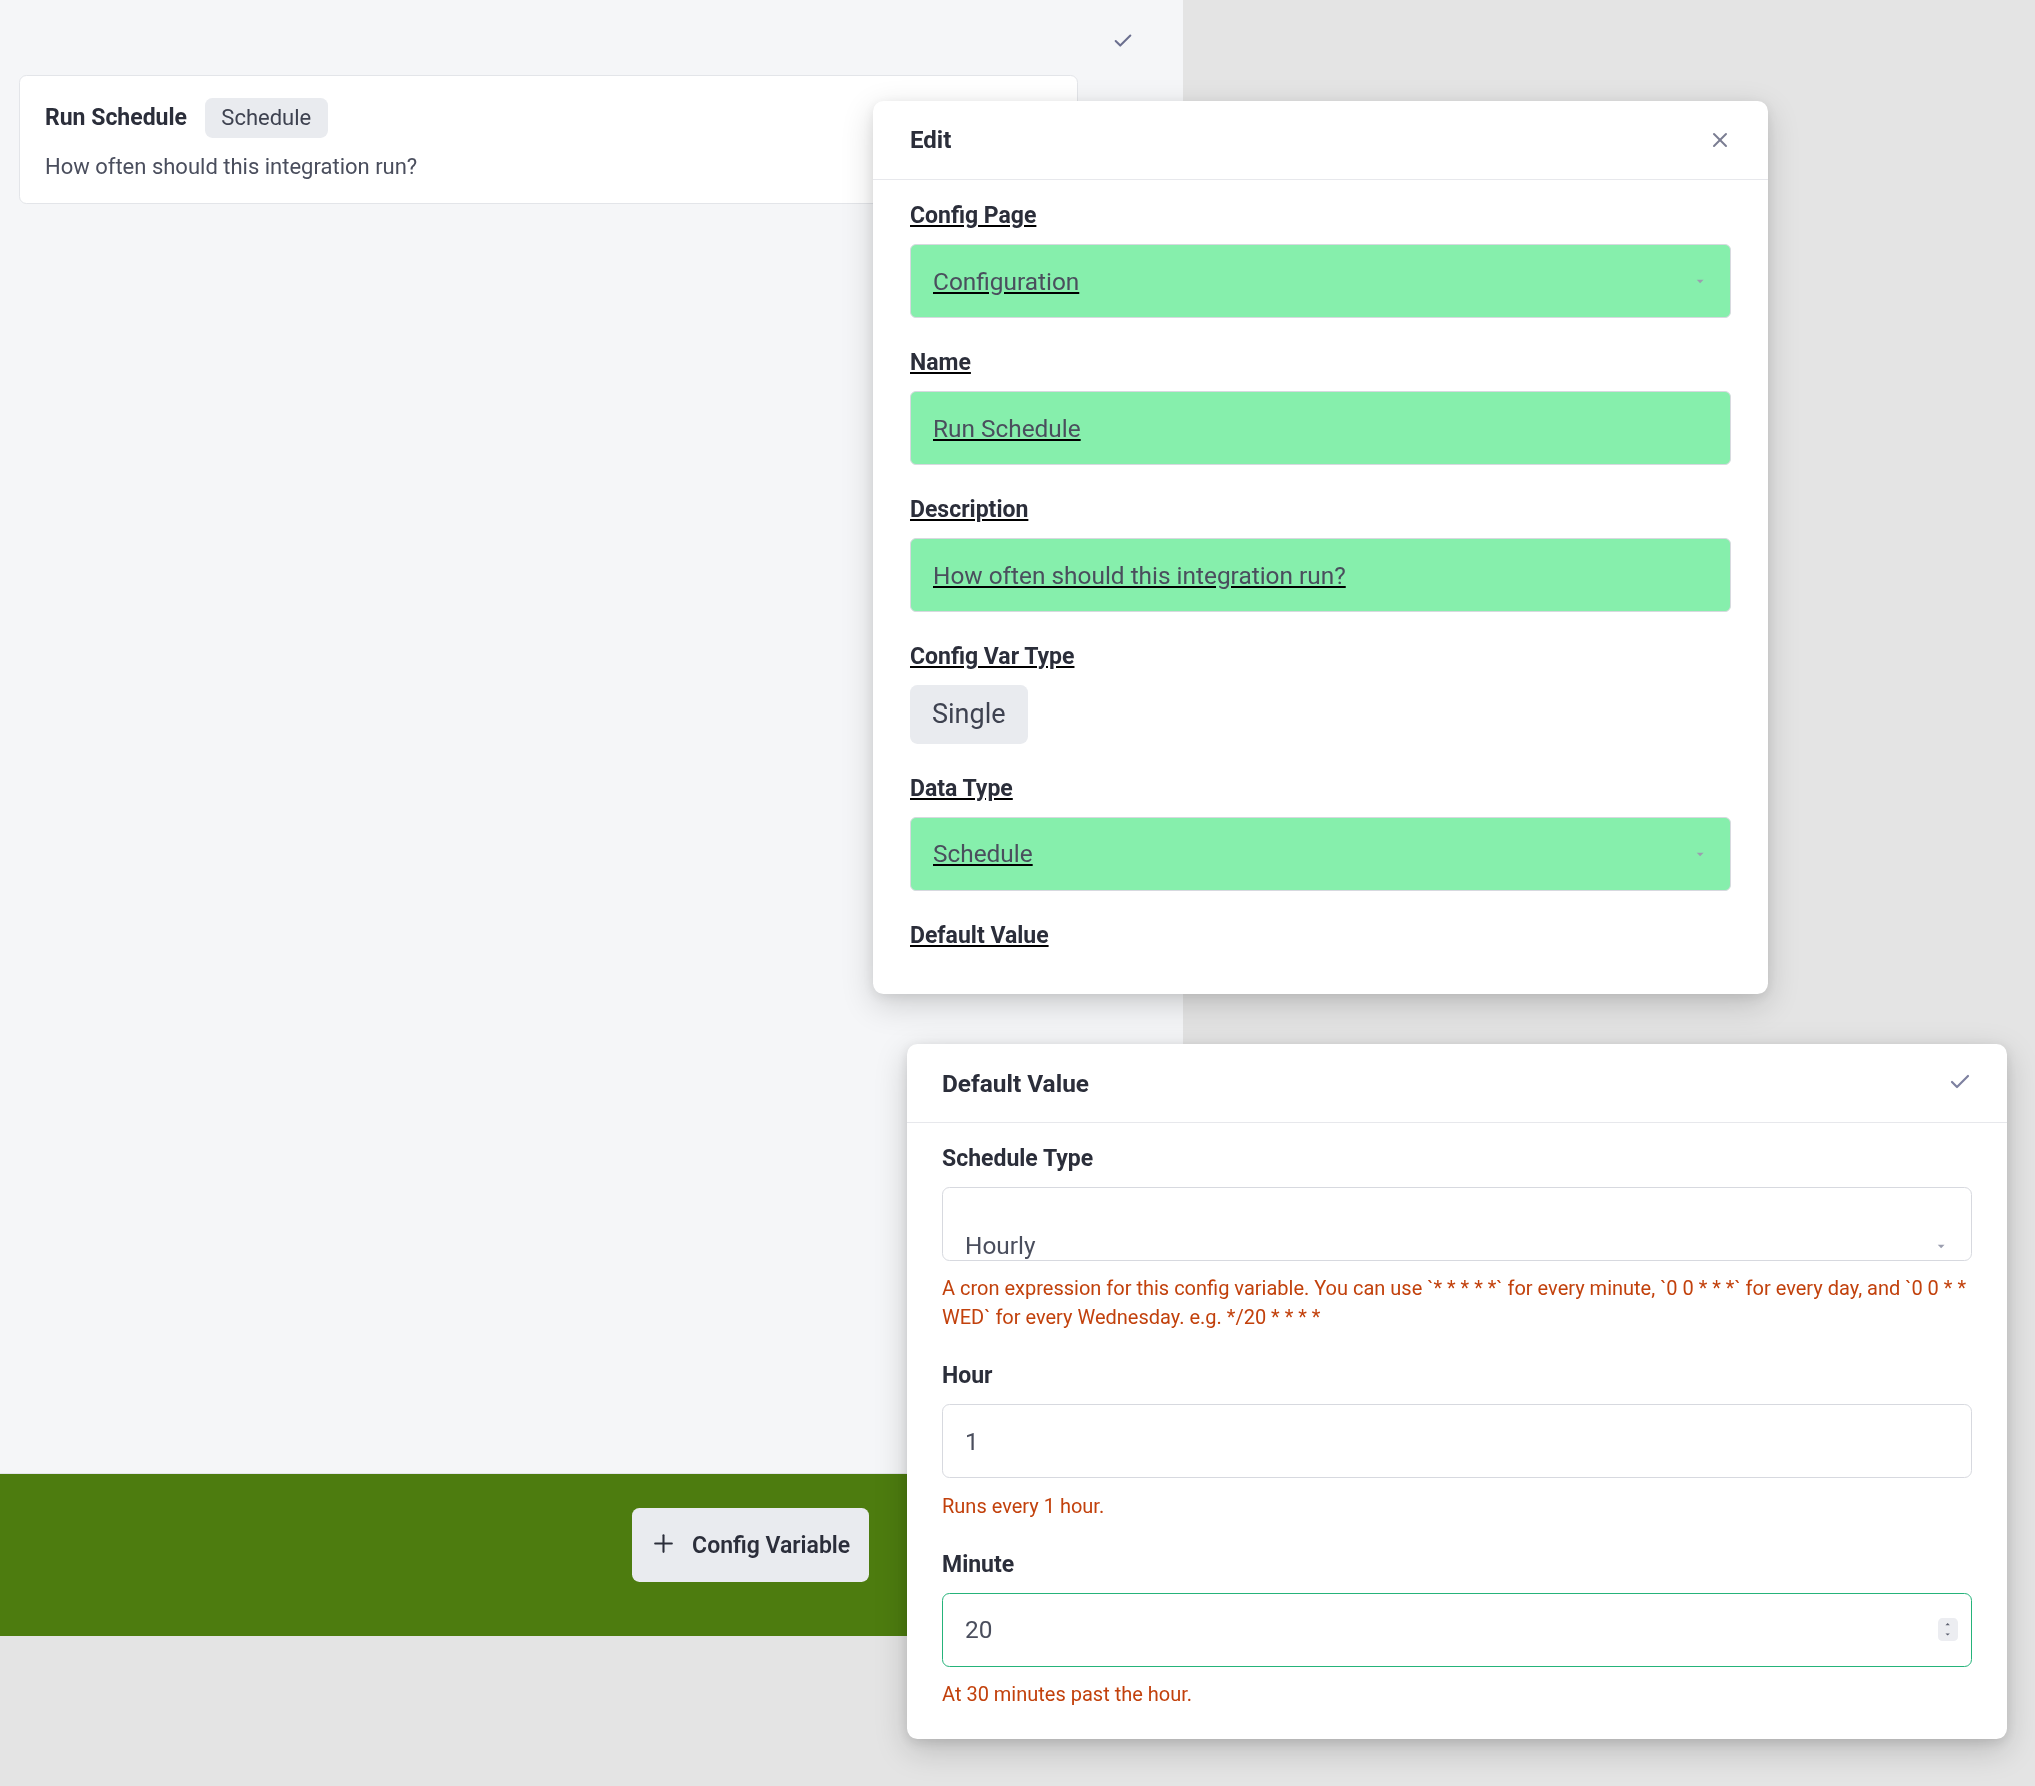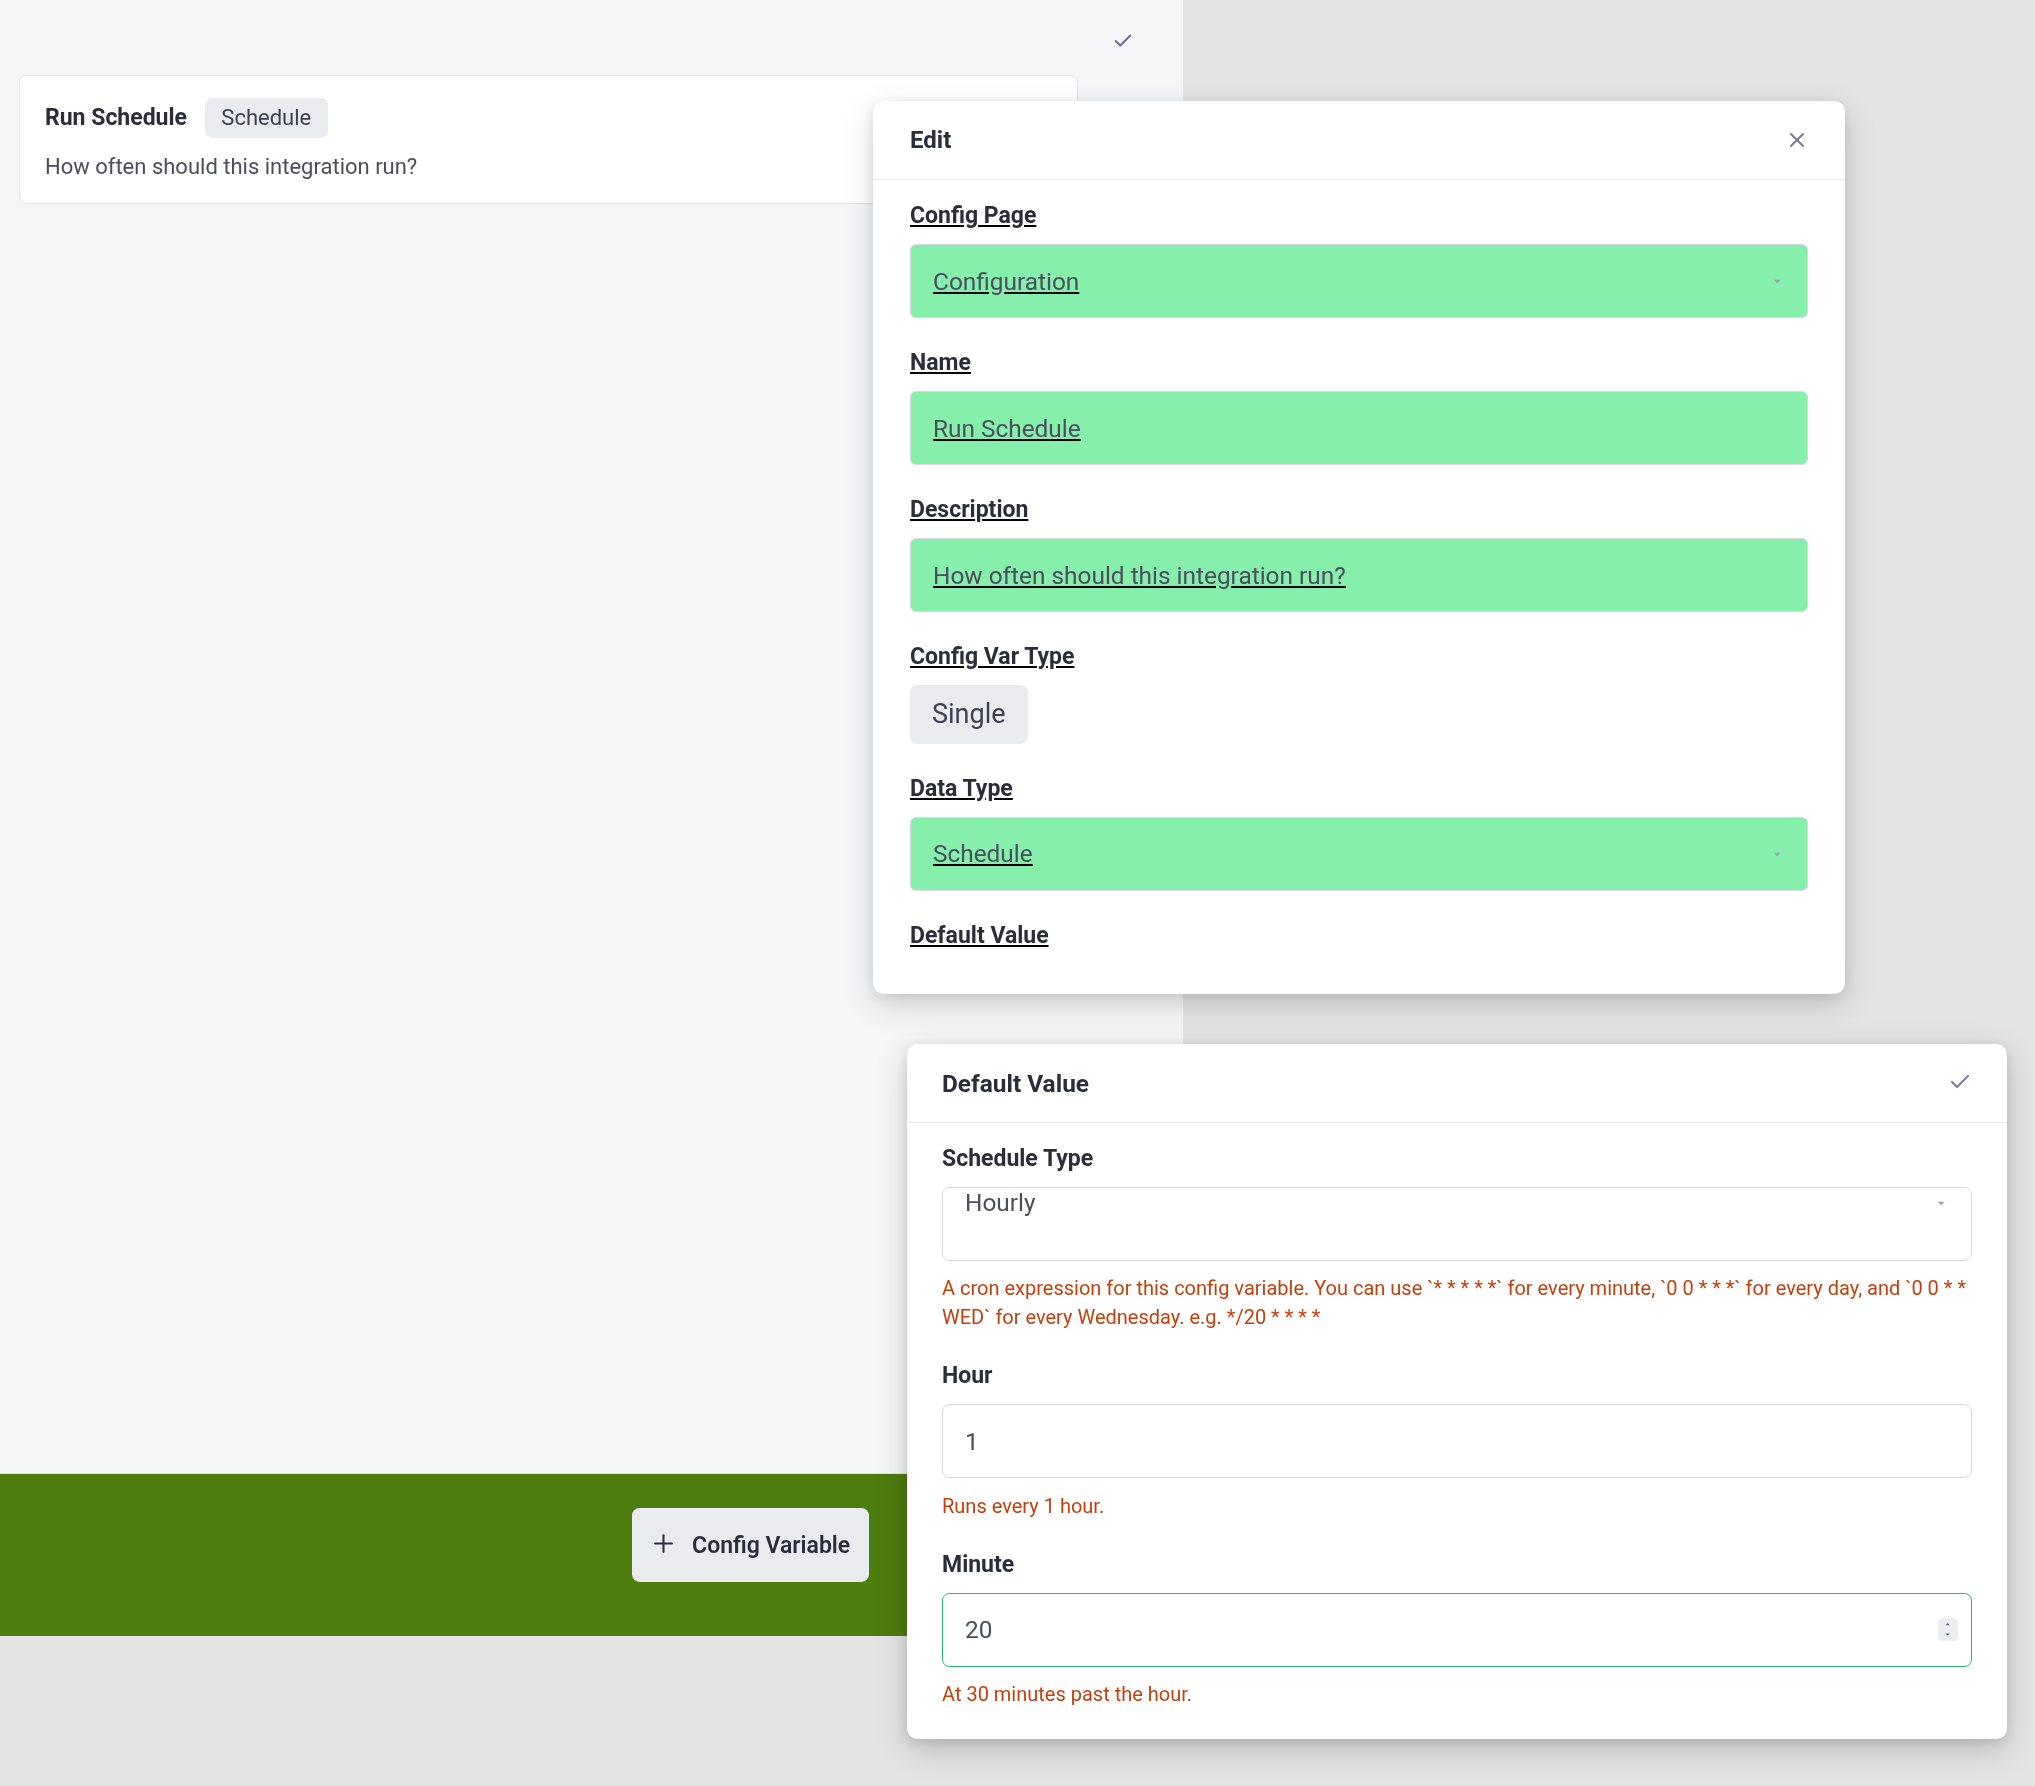--- a/index.html
+++ b/index.html
@@ -105,21 +105,21 @@
       font-size: 23px;
       font-weight: 600;
       color: #2b2e3a;
     }
 
     
     .modal-edit {
       position: absolute;
       top: 101px;
       left: 873px;
-      width: 972px;
+      width: 895px;
       background: #ffffff;
       border-radius: 10.4px;
       box-shadow: 0 10.4px 33px rgba(0,0,0,0.16), 0 3px 10.4px rgba(0,0,0,0.08);
       padding-bottom: 30px;
     }
 
     .modal-header {
       display: flex;
       align-items: center;
       justify-content: space-between;
@@ -231,21 +231,21 @@
     .form-select-wide {
       width: 100%;
       height: 74px;
       border: 0.7px solid #d7d9df;
       border-radius: 7.4px;
       padding: 0 22px;
       font-size: 24.4px;
       color: #4a4e5d;
       background: #ffffff;
       display: flex;
-      align-items: flex-start;
+      align-items: flex-end;
       cursor: pointer;
     }
 
     .help-text {
       font-size: 20px;
       color: #c2410c;
       margin-top: 13.3px;
       line-height: 1.45;
     }
 

